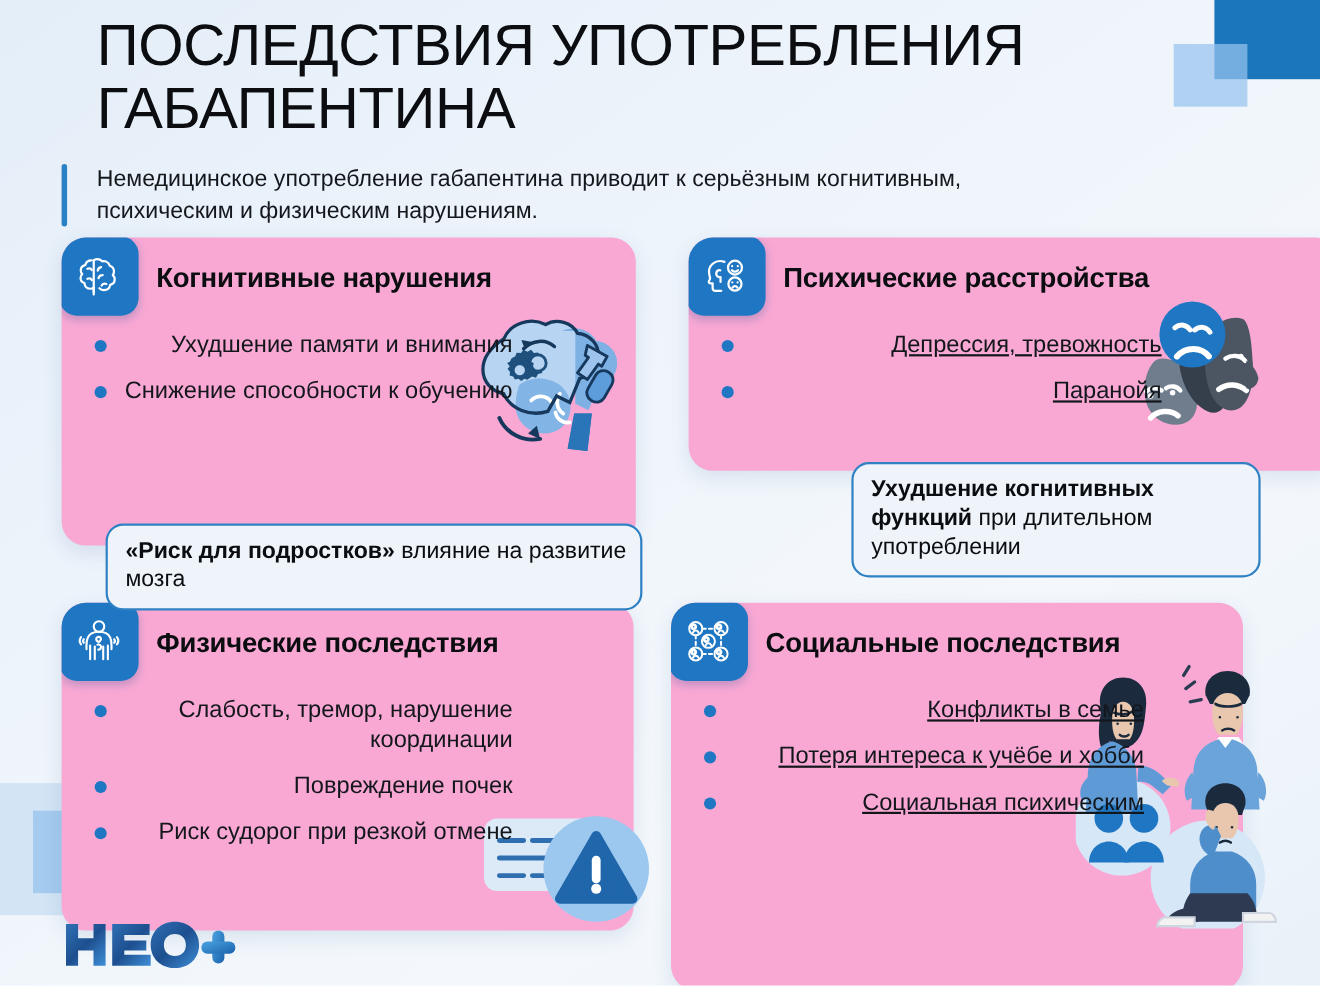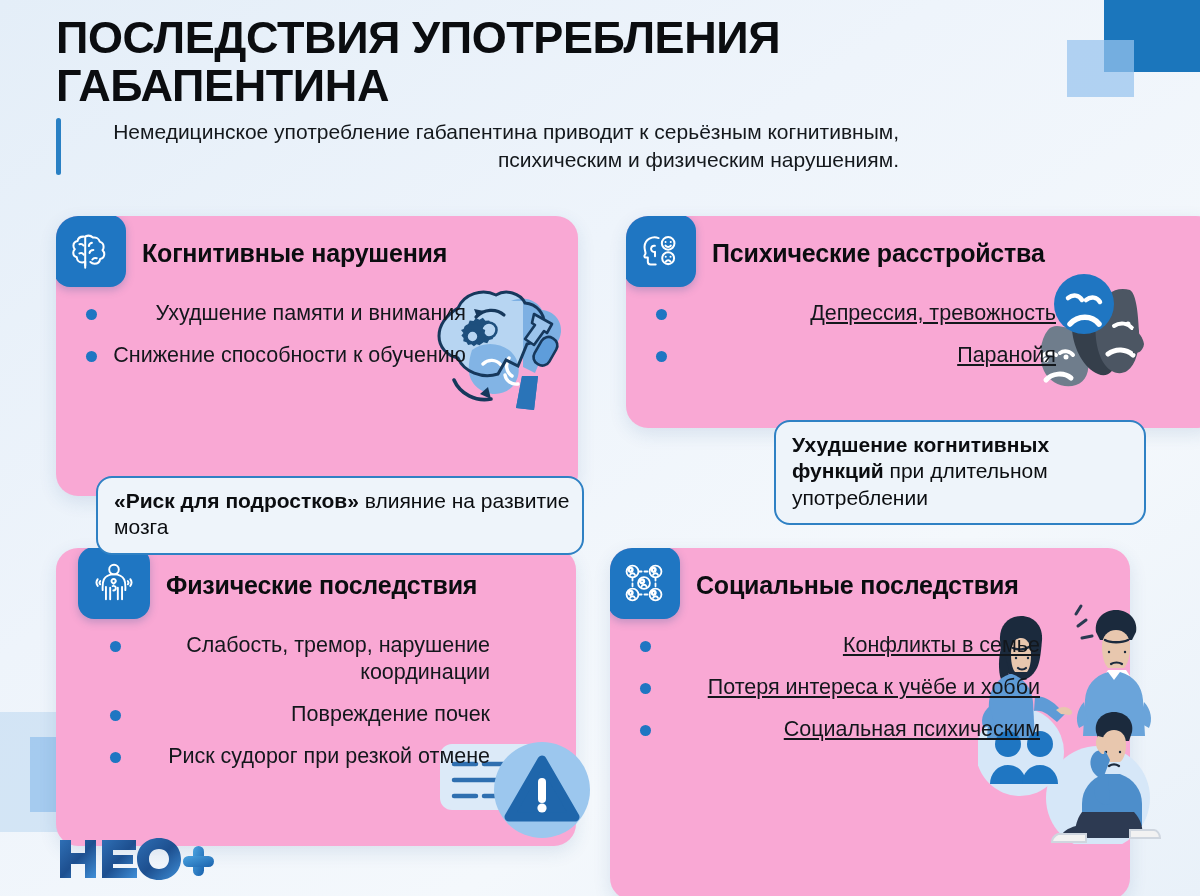--- a/index.html
+++ b/index.html
@@ -13,39 +13,39 @@
   
   .deco { position:absolute; }
   .deco-tr-dark  { top:0;   left:1104px; width:96px;  height:72px;  background:#1b76bc; }
   .deco-tr-light { top:40px; left:1067px; width:67px;  height:57px;  background:rgba(151,195,238,.72); }
   .deco-bl-a { top:712px; left:0;   width:96px;  height:120px; background:rgba(188,215,241,.55); }
   .deco-bl-b { top:737px; left:30px; width:64px; height:75px;  background:rgba(150,193,236,.75); }
 
   
   .header { position:absolute; top:0; left:0; width:100%; padding:14px 56px 0 56px; }
   .title {
-    font-size:45px; font-weight:700; line-height:1.07; letter-spacing:-0.4px;
-    color:#0b0d10; text-transform:uppercase; max-width:900px;
-  }
-  .subtitle-wrap { display:flex; gap:8px; margin-top:8px;text-align:right; }
+    font-size:53px; font-weight:400; line-height:1.07; letter-spacing:-0.4px;
+    color:#0b0d10; text-transform:uppercase; max-width:900px;margin-left:32px;
+  }
+  .subtitle-wrap { display:flex; gap:27px; margin-top:22px; }
   .sub-bar { width:5px; border-radius:3px; background:#2980c4; flex:none; }
   .subtitle { font-size:21px; line-height:1.34; color:#14181c; max-width:830px; }
 
   
   .grid { position:absolute; top:202px; left:0; width:100%; height:660px; }
 
   .card {
     position:absolute; background:#f9a8d4; border-radius:22px;
     box-shadow:0 6px 18px rgba(30,80,140,.12);
     overflow:hidden;
     text-align:right;
   }
   .card-1 { left:56px;  top:14px;  width:522px; height:280px; }
   .card-2 { left:626px; top:14px;  width:592px; height:212px; }
-  .card-3 { left:56px;  top:346px; width:520px; height:298px;padding-left:24px; }
+  .card-3 { left:56px;  top:346px; width:520px; height:298px; }
   .card-4 { left:610px; top:346px; width:520px; height:352px; }
 
   .card-head { display:flex; align-items:center; gap:16px; padding:0 22px 0 0; height:74px; }
   .icon-tile {
     width:72px; height:72px; border-radius:16px; background:#1f76c2; flex:none;
     display:flex; align-items:center; justify-content:center;
     margin-left:-2px; margin-top:-4px;
     box-shadow:0 3px 8px rgba(22,80,140,.25);
   }
   .icon-tile svg { display:block; }

